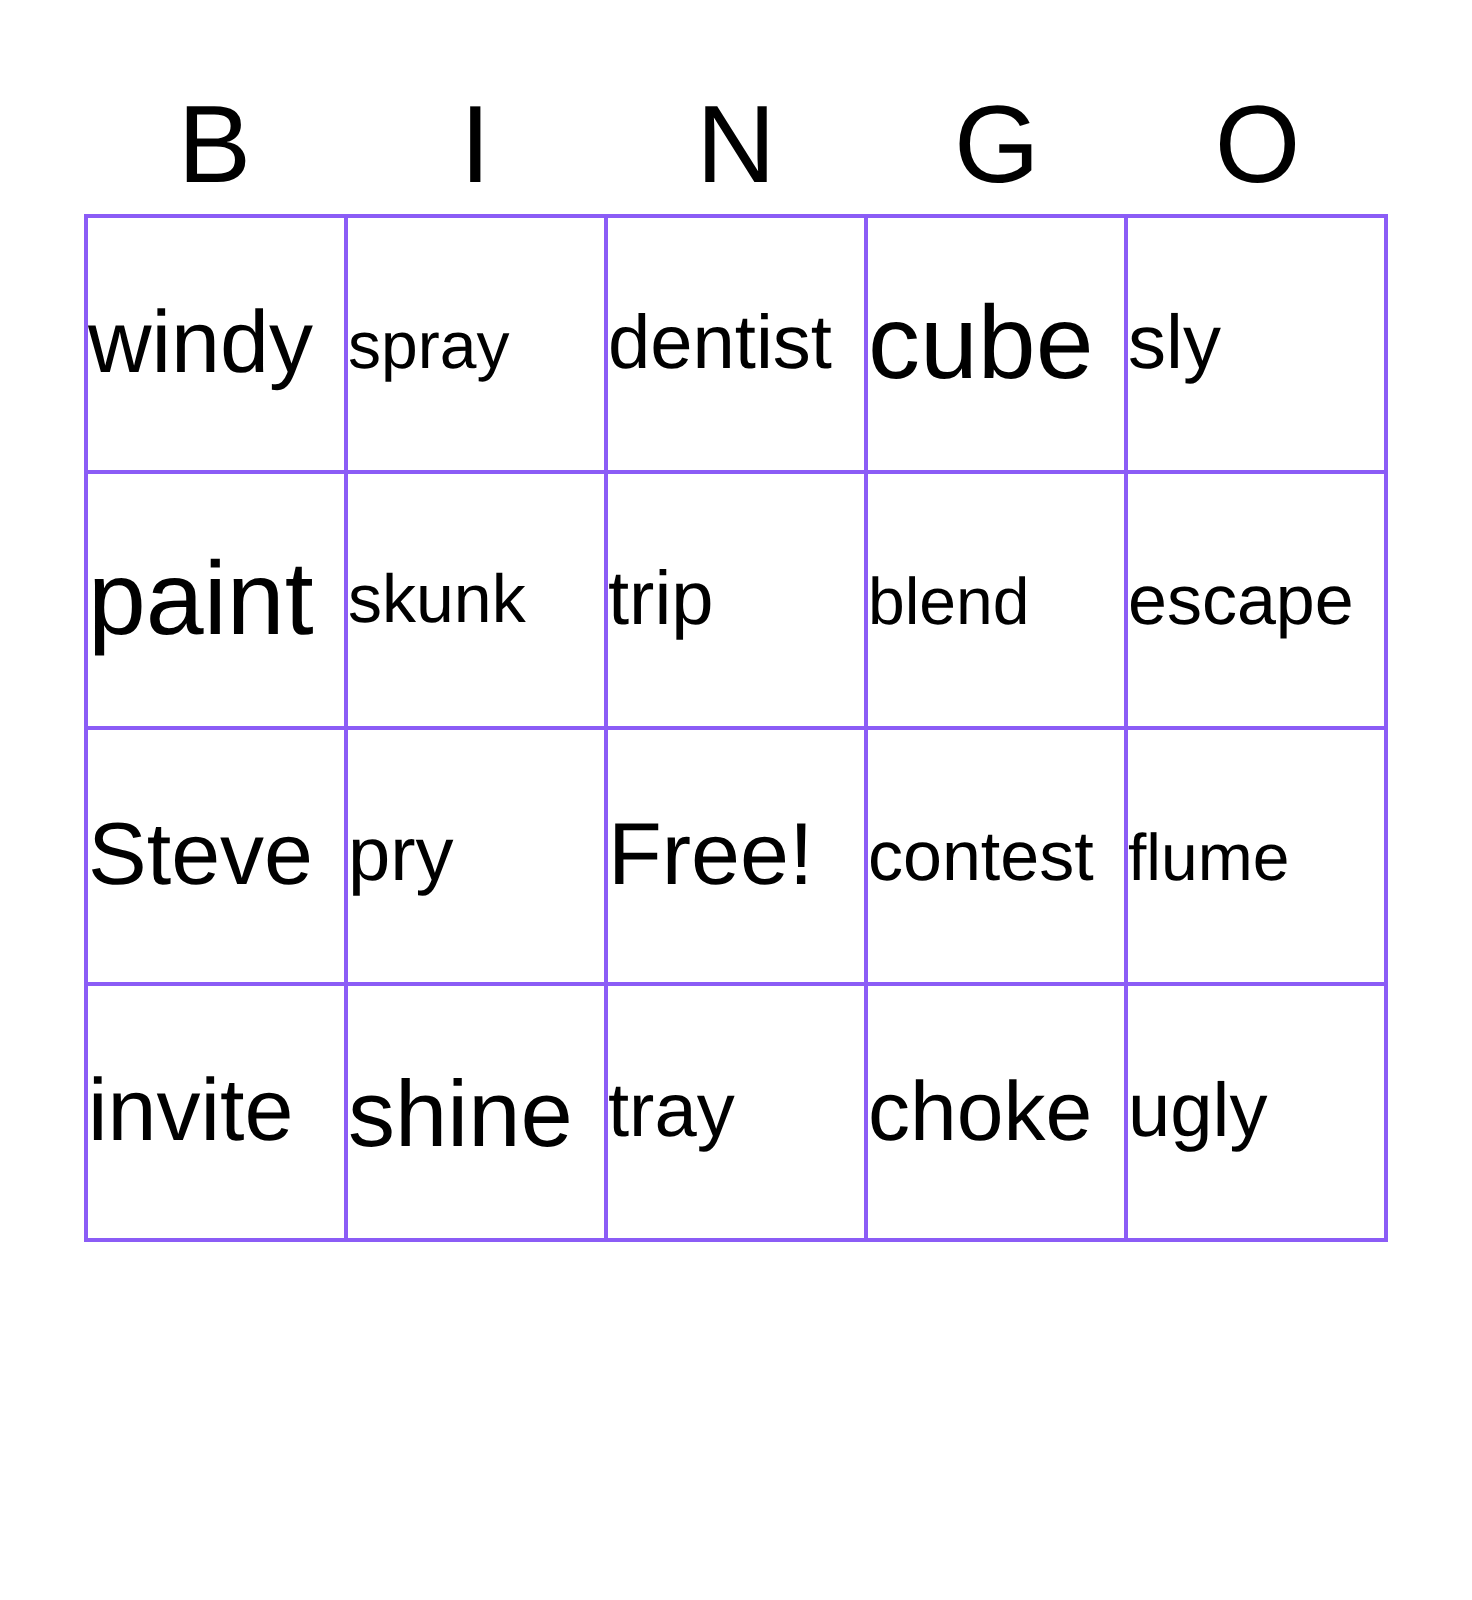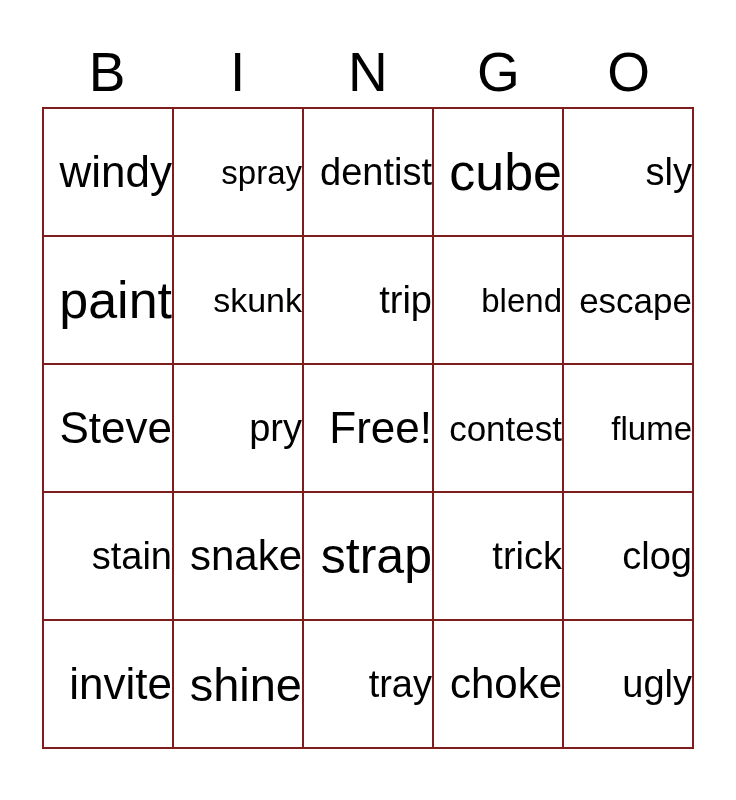--- a/index.html
+++ b/index.html
@@ -28,23 +28,23 @@
     line-height: 1;
     letter-spacing: 0;
   }
   table.grid {
     margin-top: 7px;
     width: 652px;
     border-collapse: collapse;
     table-layout: fixed;
   }
   table.grid td {
-    border: 2px solid #7f1d1d;
+    border: 2px solid #8b5cf6;
     height: 126px;
-    text-align: right;
+    text-align: left;
     vertical-align: middle;
     padding: 0;
     overflow: hidden;
     line-height: 1;
   }
   .fs35 { font-size: 35px; }
   .fs38 { font-size: 38px; }
   .fs42 { font-size: 42px; }
   .fs43 { font-size: 34px; }
   .fs44 { font-size: 44px; }
@@ -85,27 +85,20 @@
         <td class="fs35"><span>escape</span></td>
       </tr>
       <tr>
         <td class="fs44"><span>Steve</span></td>
         <td class="fs53"><span>pry</span></td>
         <td class="fs48"><span>Free!</span></td>
         <td class="fs35"><span>contest</span></td>
         <td class="fs46"><span>flume</span></td>
       </tr>
       <tr>
-        <td class="fs53"><span>stain</span></td>
-        <td class="fs42"><span>snake</span></td>
-        <td class="fs50"><span>strap</span></td>
-        <td class="fs53"><span>trick</span></td>
-        <td class="fs53"><span>clog</span></td>
-      </tr>
-      <tr>
         <td class="fs48"><span>invite</span></td>
         <td class="fs47"><span>shine</span></td>
         <td class="fs53"><span>tray</span></td>
         <td class="fs42"><span>choke</span></td>
         <td class="fs53"><span>ugly</span></td>
       </tr>
     </tbody>
   </table>
 
 </div>

